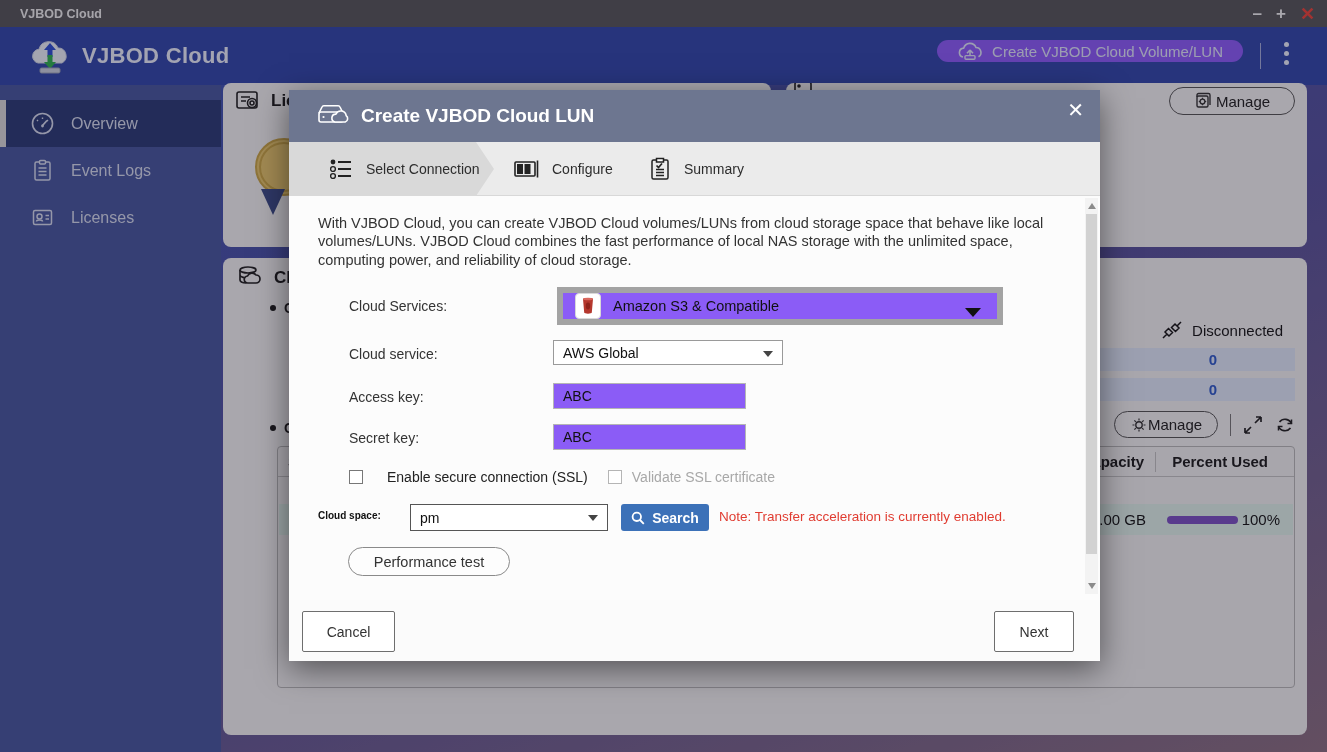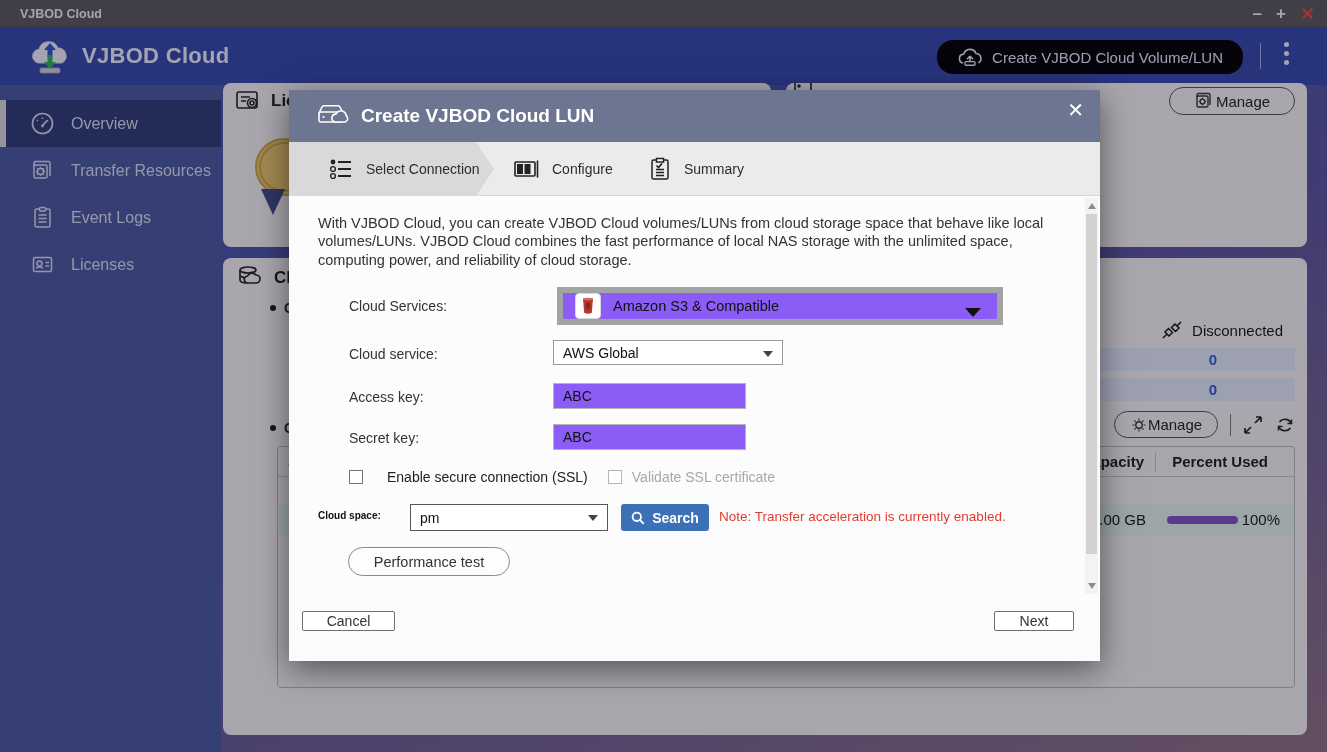--- a/index.html
+++ b/index.html
@@ -10,21 +10,21 @@
   .titlebar { position:absolute; left:0; top:0; width:100%; height:27px; background:#565659; display:flex; align-items:center; }
   .titlebar .wtitle { color:#ececec; font-size:12.5px; margin-left:20px; font-weight:bold; }
   .wctrls { position:absolute; right:12px; top:0; height:27px; display:flex; align-items:center; gap:14px; }
   .wbtn { color:#f0f0f0; font-size:17px; font-weight:bold; line-height:1; cursor:default; }
   .wbtn.close { color:#e8453a; font-size:18px; }
 
   
   .appheader { position:absolute; left:0; top:27px; width:100%; height:58px; background:#3247a8; display:flex; align-items:center; }
   .logo { margin-left:30px; }
   .apptitle { color:#e8ecf8; font-size:22px; font-weight:bold; margin-left:12px; letter-spacing:.3px; }
-  .createbtn { position:absolute; right:84px; top:13px; height:34px; padding:0 20px; border-radius:16px; background:#000000; display:flex; align-items:center; gap:9px; color:#dde3f6; font-size:15px; cursor:pointer; }
+  .createbtn { position:absolute; right:84px; top:13px; height:22px; padding:0 20px; border-radius:16px; background:#8b5cf6; display:flex; align-items:center; gap:9px; color:#dde3f6; font-size:15px; cursor:pointer; }
   .hdr-sep { position:absolute; right:66px; top:16px; width:1px; height:26px; background:rgba(255,255,255,.55); }
   .kebab { position:absolute; right:38px; top:15px; display:flex; flex-direction:column; gap:4px; cursor:pointer; }
   .kebab i { width:5px; height:5px; border-radius:50%; background:#e8ecf8; }
 
   
   .main { position:absolute; left:0; top:85px; width:100%; height:667px; display:flex; }
   .sidebar { width:221px; height:100%; background:#47579d; flex:none; padding-top:15px; }
   .side-item { position:relative; height:47px; display:flex; align-items:center; color:#d3d9ea; font-size:16px; cursor:pointer; }
   .side-item svg { margin-left:30px; margin-right:16px; flex:none; }
   .side-item.active { background:#2c3c75; }
@@ -102,21 +102,21 @@
   .note { position:absolute; left:430px; top:313px; color:#e03c31; font-size:13.5px; }
   .perfbtn { position:absolute; left:59px; top:351px; width:162px; height:29px; border:1px solid #8a8a8a; border-radius:15px; background:#fdfdfd; color:#333; font-size:14.5px; cursor:pointer; }
 
   .vscroll { position:absolute; right:2px; top:2px; width:13px; height:396px; background:#f3f3f3; }
   .varrow { position:absolute; left:3px; width:0; height:0; border-left:4px solid transparent; border-right:4px solid transparent; cursor:pointer; }
   .va-up { top:5px; border-bottom:6px solid #8a8a8a; }
   .va-dn { bottom:5px; border-top:6px solid #8a8a8a; }
   .vthumb { position:absolute; left:1px; top:16px; width:11px; height:340px; background:#d2d2d2; cursor:pointer; }
 
   .m-footer { position:absolute; left:0; top:510px; width:811px; height:61px; background:#fbfbfb; }
-  .fbtn { position:absolute; top:11px; height:20px; background:#fff; border:1px solid #6e6e6e; border-radius:2px; color:#333; font-size:14px; cursor:pointer; font-family:"Liberation Sans", sans-serif; }
+  .fbtn { position:absolute; top:11px; height:41px; background:#fff; border:1px solid #6e6e6e; border-radius:2px; color:#333; font-size:14px; cursor:pointer; font-family:"Liberation Sans", sans-serif; }
   .btn-cancel { left:13px; width:93px; }
   .btn-next { left:705px; width:80px; }
 
   svg { display:block; }
 </style>
 </head>
 <body>
 
 <div class="screen">
 
@@ -161,29 +161,20 @@
 
     <aside class="sidebar">
       <div class="side-item active">
         <svg width="25" height="25" viewBox="0 0 25 25" fill="none" stroke="#d3d9ea" stroke-width="1.6">
           <circle cx="12.5" cy="12.5" r="10"></circle>
           <path d="M12.5 14.5 l4.5 -5" stroke-width="1.8"></path>
           <circle cx="12.5" cy="15" r="1.4" fill="#d3d9ea" stroke="none"></circle>
           <path d="M7 9 l1 1 M12.5 6.5 v1.5 M18 9 l-1 1" stroke-width="1.4"></path>
         </svg>
         <span>Overview</span>
-      </div>
-      <div class="side-item">
-        <svg width="25" height="25" viewBox="0 0 25 25" fill="none" stroke="#d3d9ea" stroke-width="1.5">
-          <path d="M4 8 v-3 a1.5 1.5 0 0 1 1.5-1.5 h13 a1.5 1.5 0 0 1 1.5 1.5 v13"></path>
-          <rect x="4" y="7" width="13" height="13" rx="1.5"></rect>
-          <circle cx="10.5" cy="13.5" r="3"></circle>
-          <path d="M10.5 9 v1.5 M10.5 16.5 V18 M6 13.5 h1.5 M13.5 13.5 H15 M7.3 10.3 l1 1 M12.7 15.7 l1 1 M13.7 10.3 l-1 1 M8.3 15.7 l-1 1" stroke-width="1.3"></path>
-        </svg>
-        <span>Transfer Resources</span>
       </div>
       <div class="side-item">
         <svg width="25" height="25" viewBox="0 0 25 25" fill="none" stroke="#d3d9ea" stroke-width="1.5">
           <rect x="5" y="4" width="15" height="18" rx="1.5"></rect>
           <rect x="9.5" y="2.5" width="6" height="3.5" rx="1" fill="#47579d"></rect>
           <path d="M8.5 10 h8 M8.5 13.5 h8 M8.5 17 h8"></path>
         </svg>
         <span>Event Logs</span>
       </div>
       <div class="side-item">

